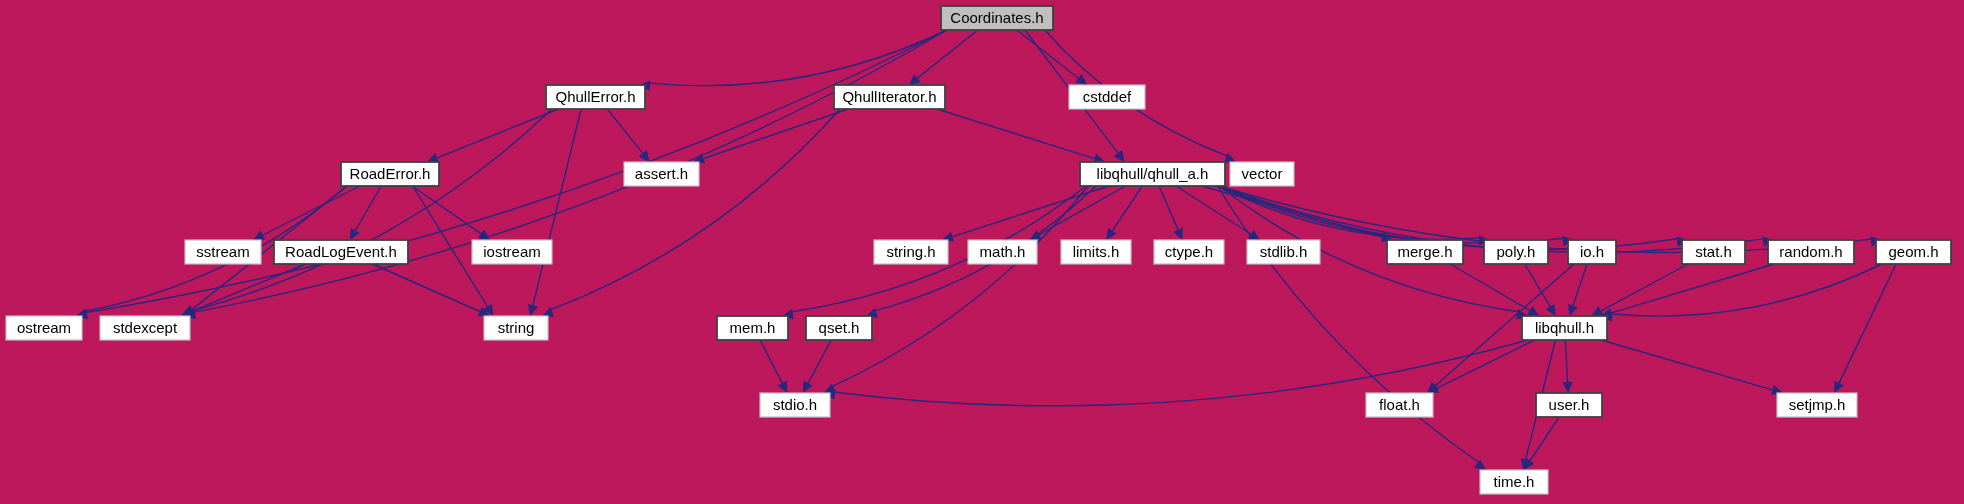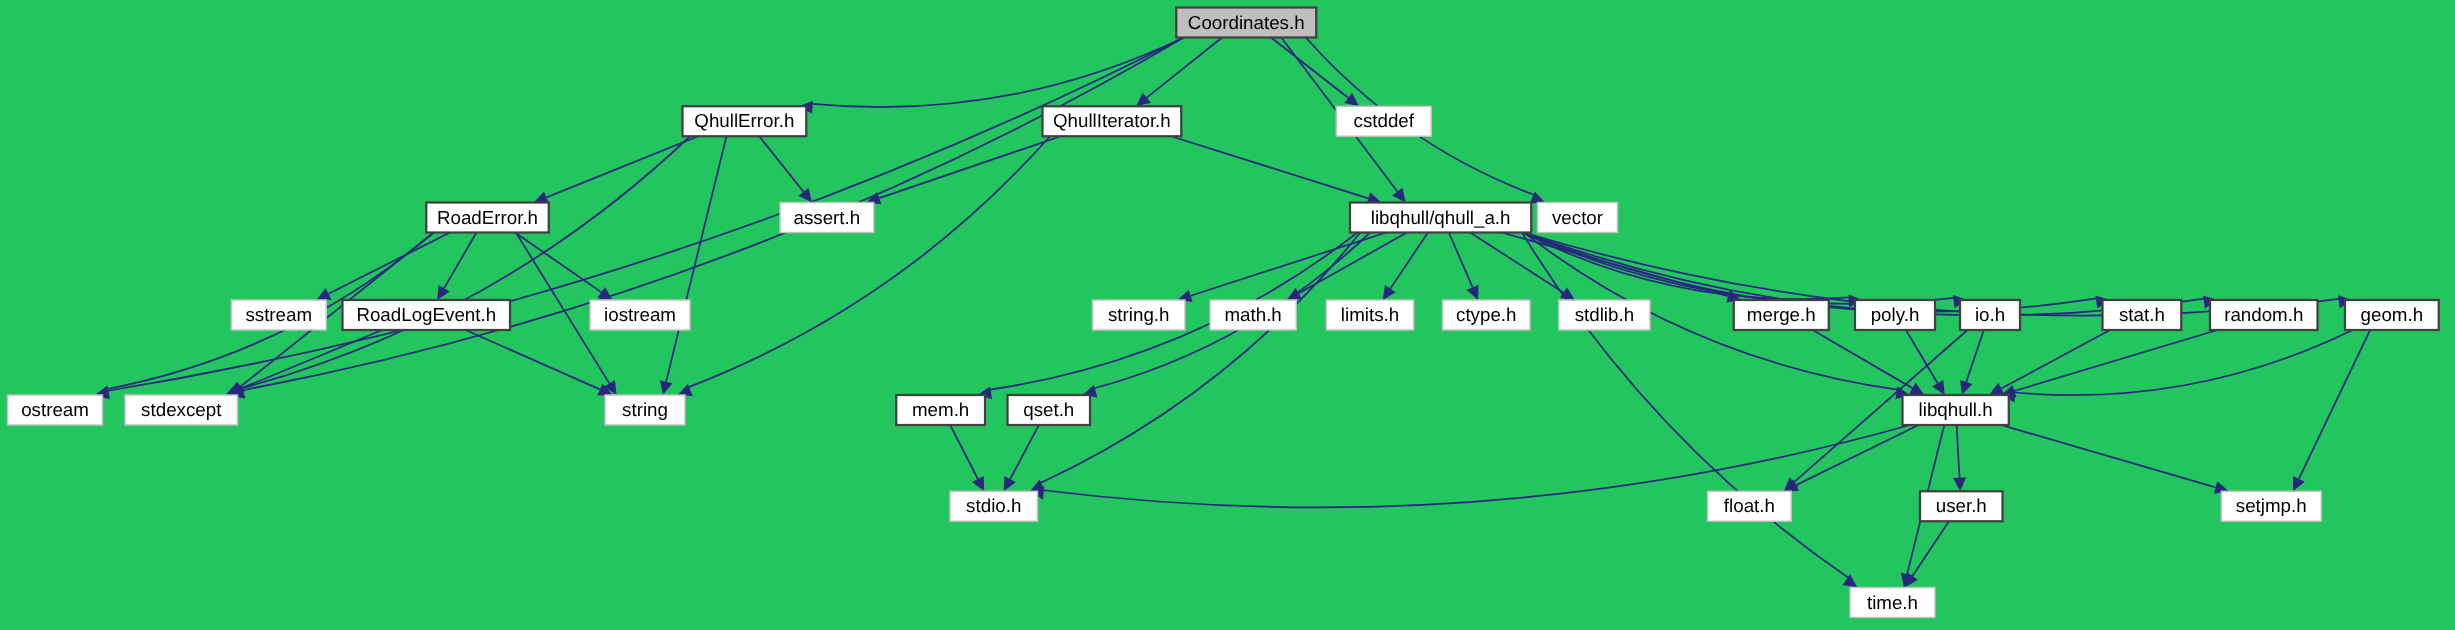--- a/index.html
+++ b/index.html
@@ -4,21 +4,21 @@
 <style>
   html, body {
     margin: 0;
     padding: 0;
     background: #ffffff;
   }
   #graph-root {
     position: relative;
     width: 1964px;
     height: 504px;
-    background: #22c55e;
+    background: #be185d;
     font-family: "Liberation Sans", sans-serif;
     overflow: hidden;
   }
   svg.graph-svg {
     position: absolute;
     left: 0;
     top: 0;
     width: 1964px;
     height: 504px;
     display: block;

